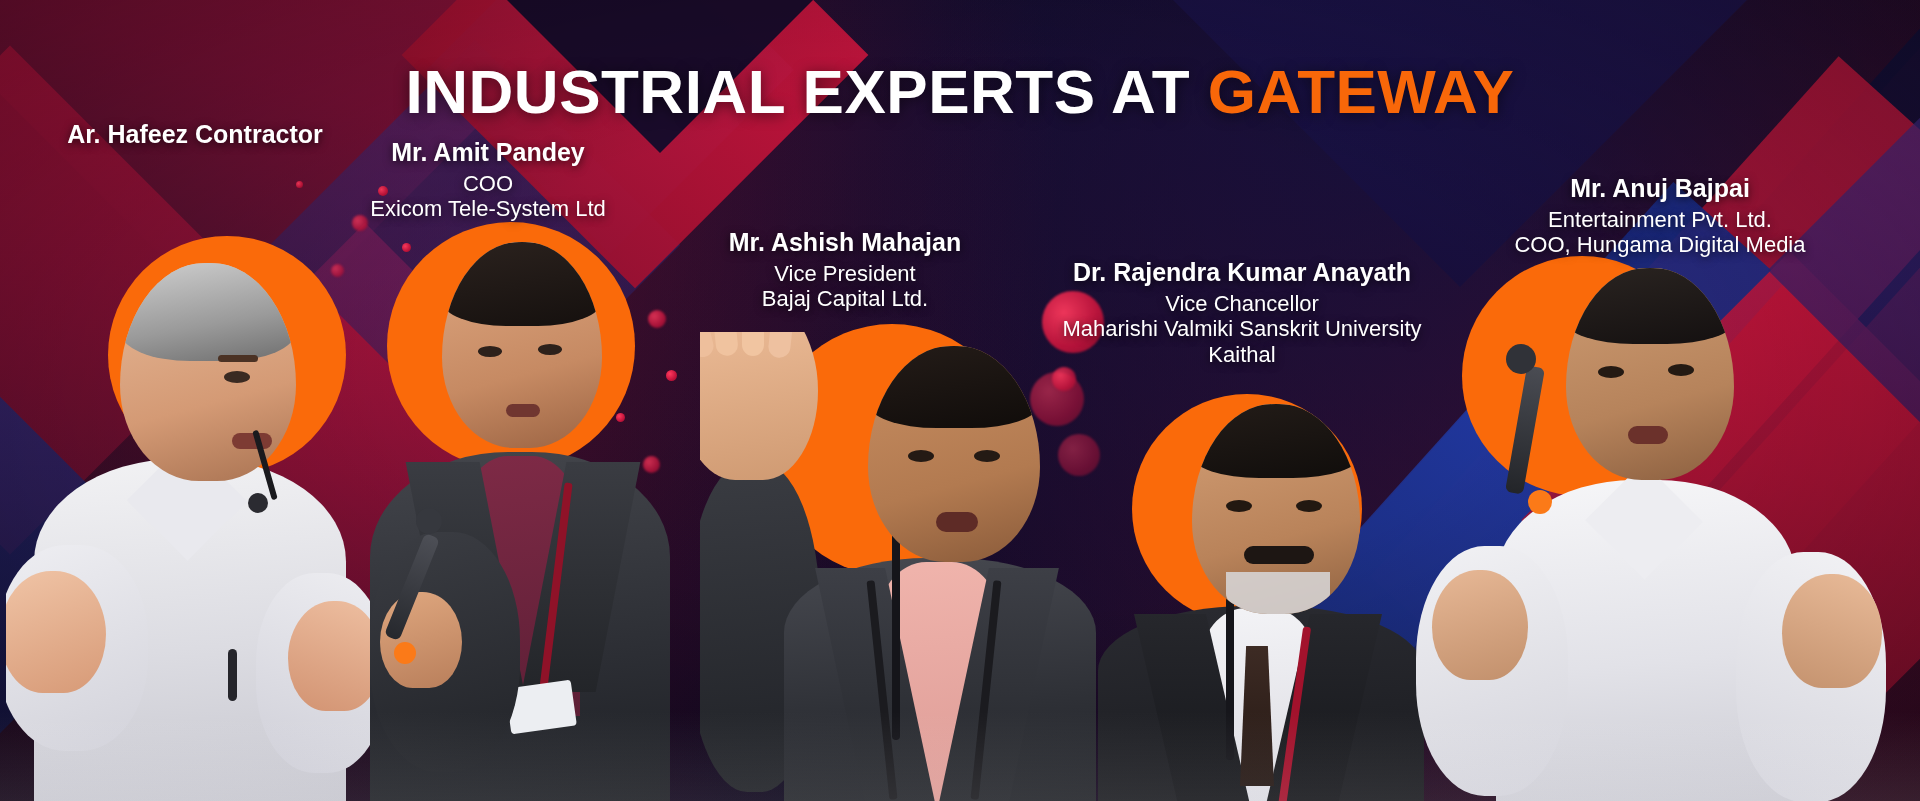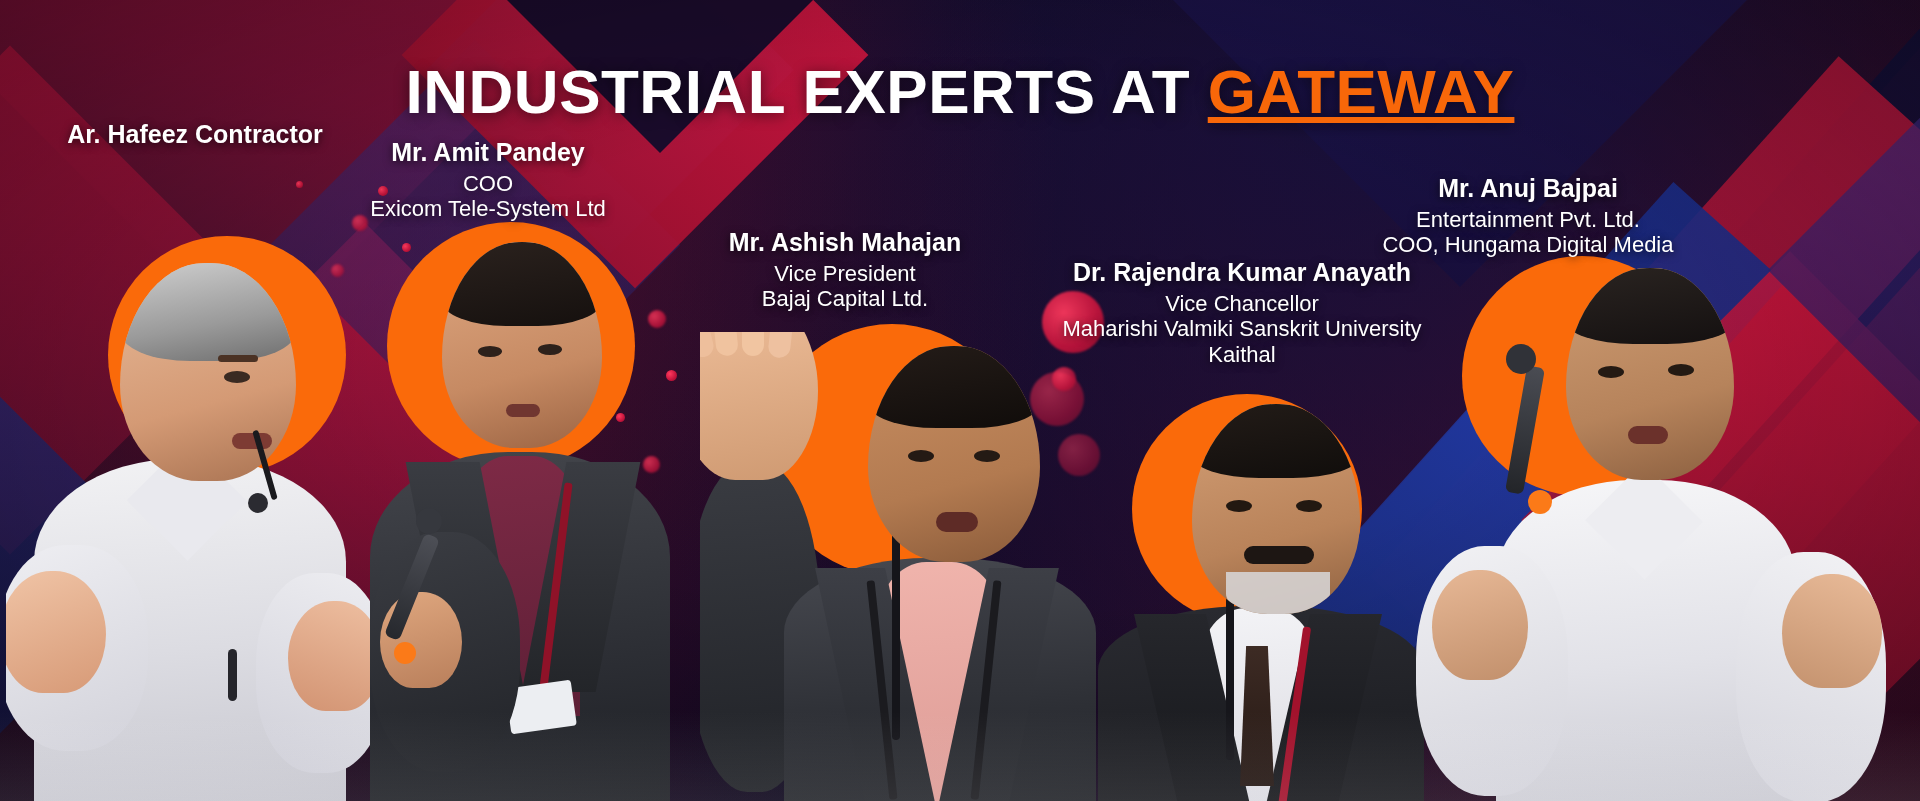--- a/index.html
+++ b/index.html
@@ -150,21 +150,21 @@
     left:0; right:0; top:56px;
     text-align:center;
     font-size:62px;
     font-weight:bold;
     letter-spacing:.5px;
     color:#ffffff;
     white-space:nowrap;
     text-shadow:0 2px 14px rgba(0,0,0,.55);
     z-index:40;
   }
-  .title .accent{ color:#F86709;text-decoration:underline; }
+  .title .accent{ color:#F86709; }
   .caption{
     position:absolute;
     text-align:center;
     color:#ffffff;
     line-height:1.18;
     text-shadow:0 2px 9px rgba(0,0,0,.7);
     white-space:nowrap;
     z-index:35;
   }
   .caption .nm{
@@ -394,21 +394,21 @@
 
     <div class="head" style="left:128px;top:4px;width:168px;height:210px;background:linear-gradient(165deg,#d4a077 0%,#b9835a 62%,#8e6140 100%);">
       <div class="hair" style="height:74px;background:linear-gradient(170deg,#231c18 0%,#100d0b 100%);"></div>
       <div style="position:absolute;left:34px;top:96px;width:26px;height:12px;border-radius:50%;background:#221811;"></div>
       <div style="position:absolute;left:104px;top:96px;width:26px;height:12px;border-radius:50%;background:#221811;"></div>
       <div style="position:absolute;left:52px;top:142px;width:70px;height:18px;border-radius:9px;background:#1d1613;"></div>
       <div style="position:absolute;left:34px;top:168px;width:104px;height:44px;border-radius:0 0 50% 50%;background:#d8d8db;opacity:.85;"></div>
     </div>
   </div>
 
-  <div class="caption" style="left:1328px;top:174px;width:400px;">
+  <div class="caption" style="left:1460px;top:174px;width:400px;">
     <span class="nm">Mr. Anuj Bajpai</span>
     <span class="ro">Entertainment Pvt. Ltd.</span>
     <span class="ro">COO, Hungama Digital Media</span>
   </div>
   <div class="disc" style="left:1462px;top:256px;width:240px;height:240px;"></div>
   <div class="photo" style="left:1406px;top:262px;width:486px;height:539px;">
 
     <div class="body" style="left:90px;top:218px;width:300px;height:330px;background:linear-gradient(175deg,#f6f6f8 0%,#e2e2e8 55%,#cacad2 100%);"></div>
     <div style="position:absolute;left:196px;top:218px;width:84px;height:82px;background:#ededf1;transform:rotate(45deg);"></div>
 

